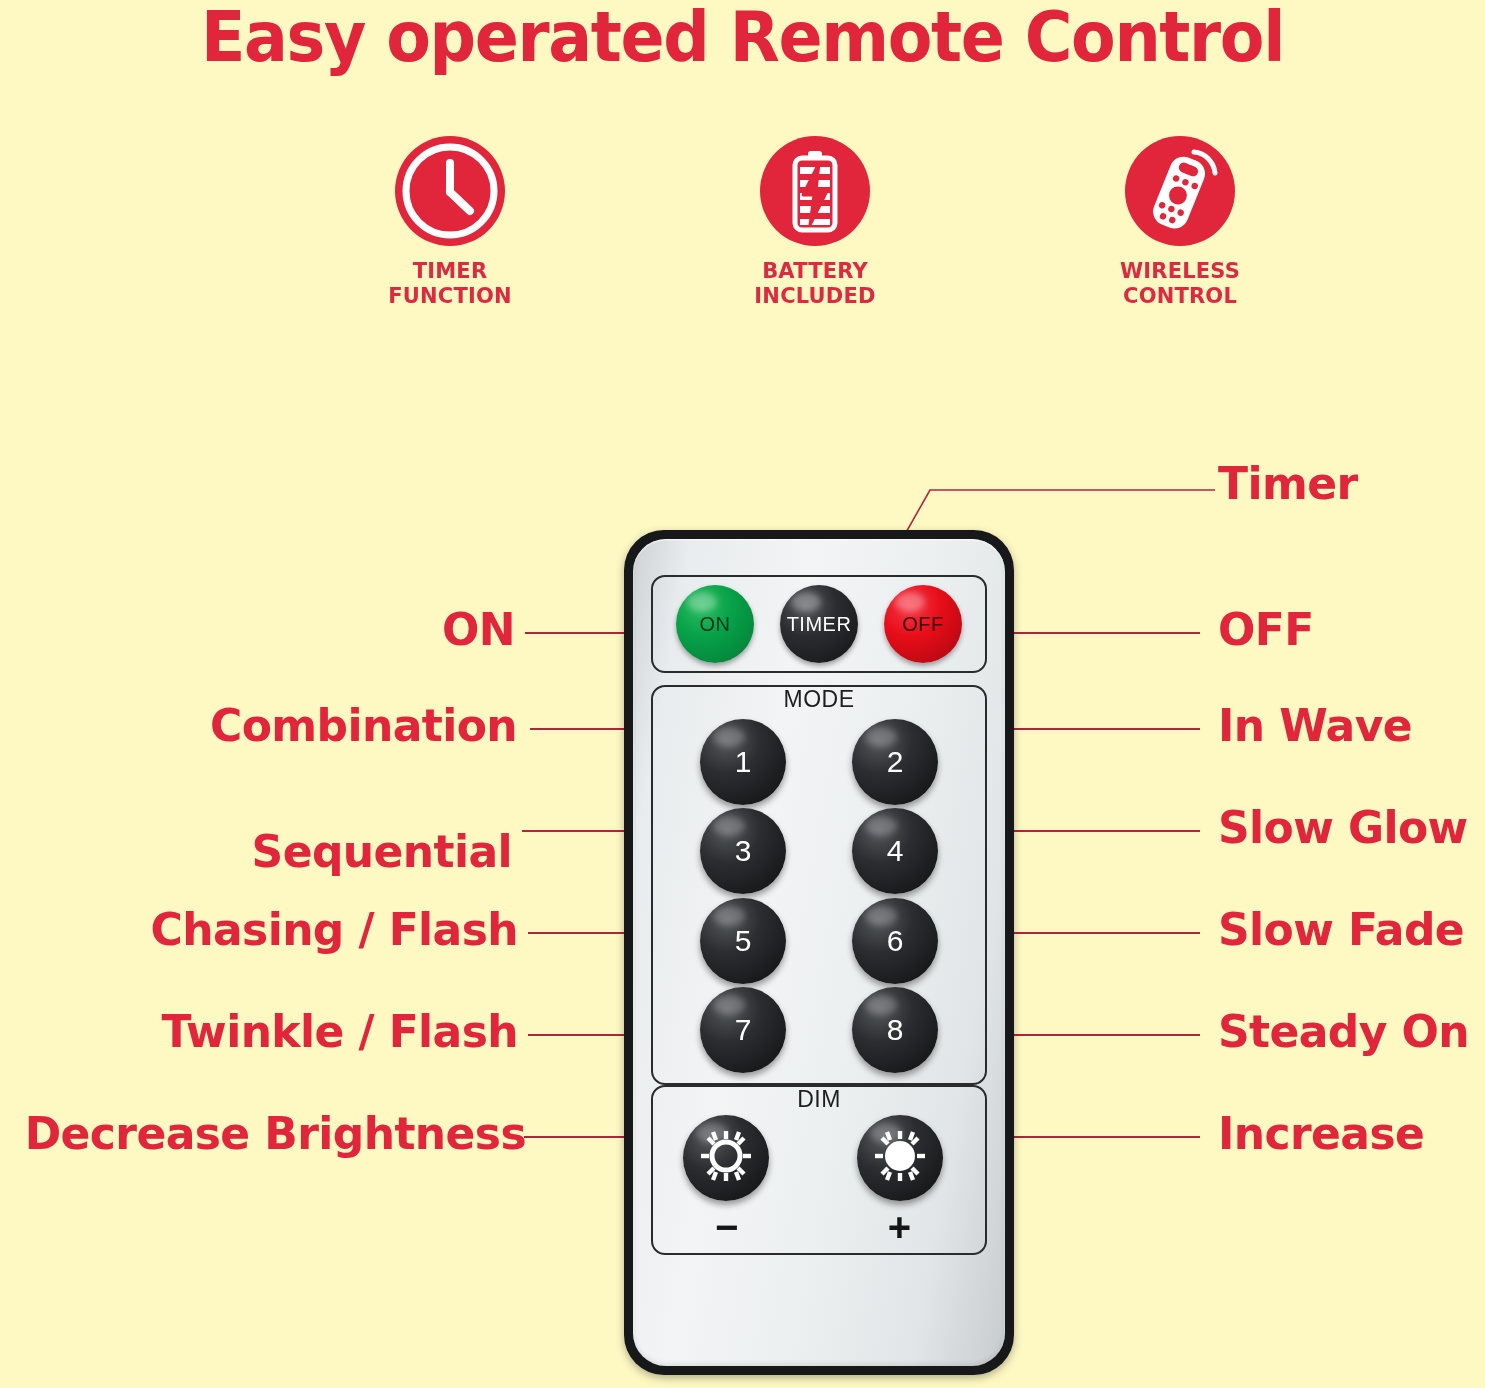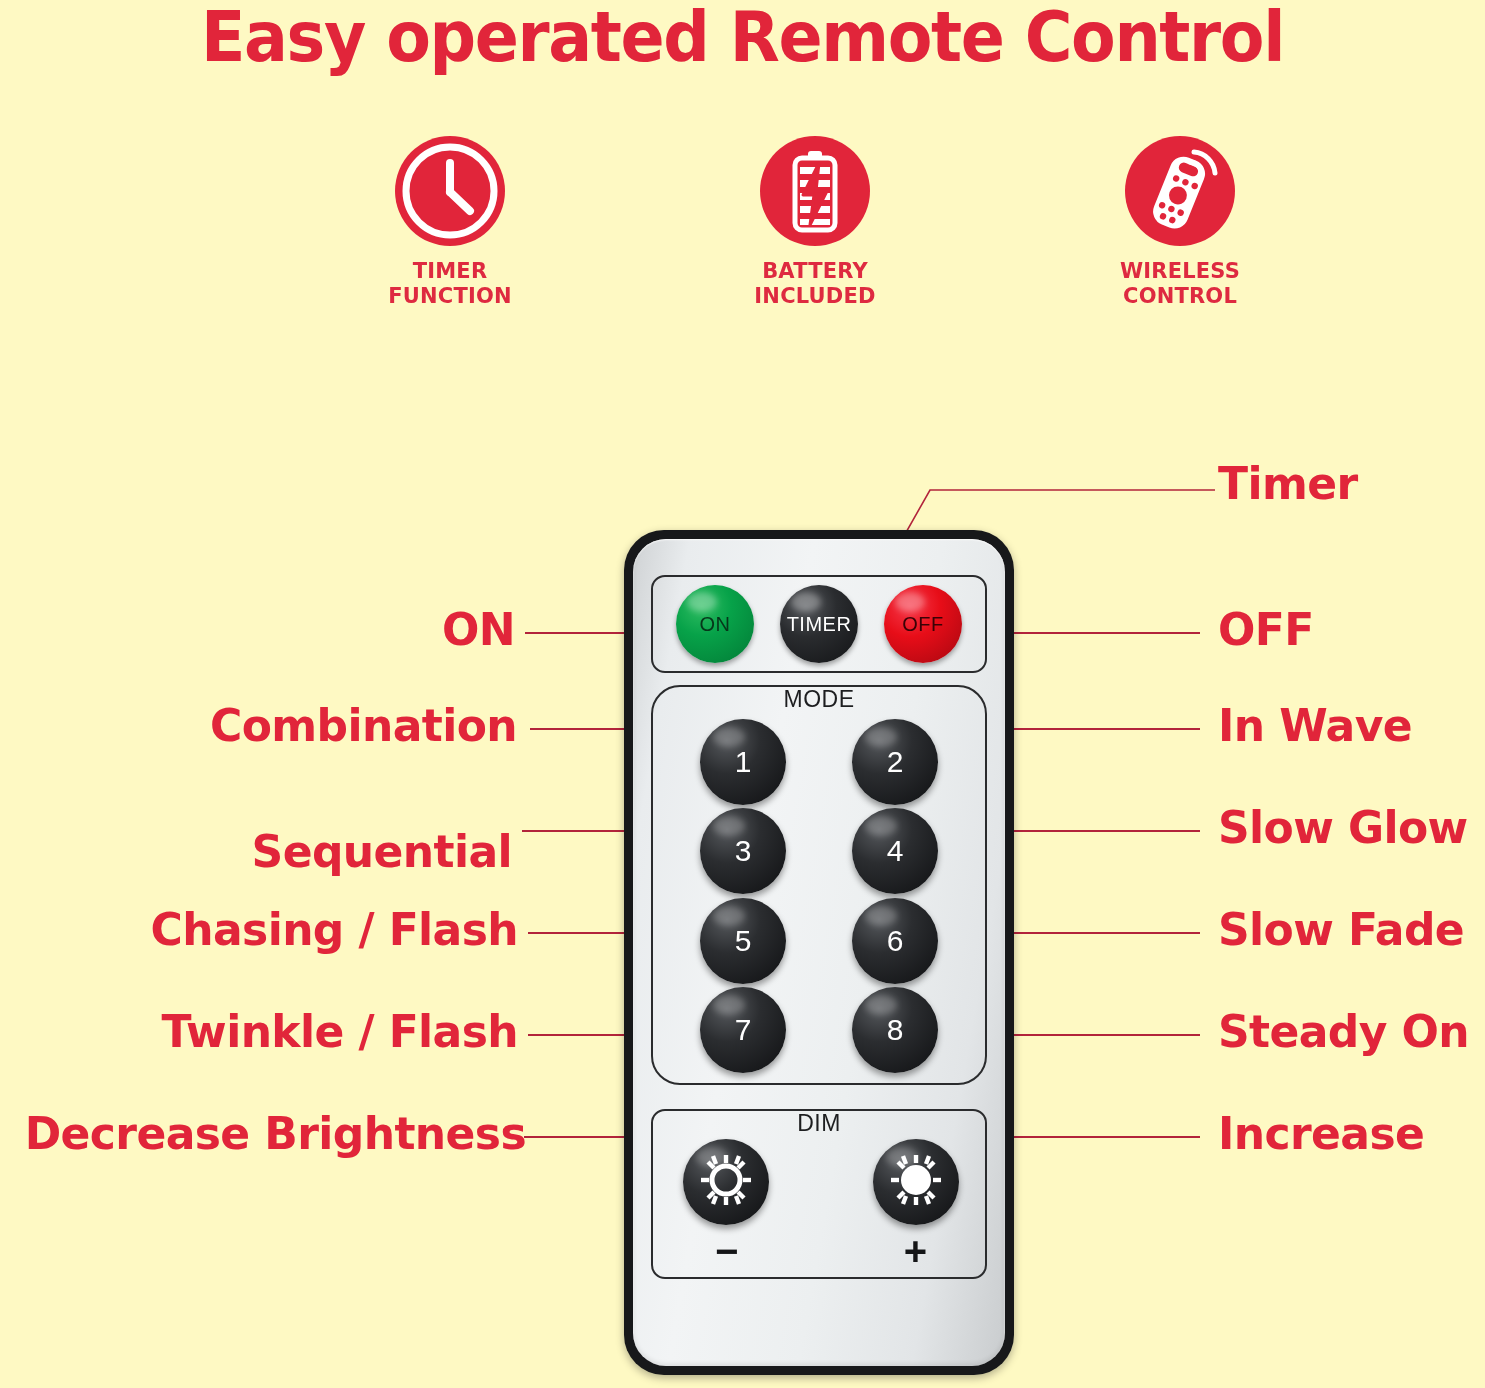--- a/index.html
+++ b/index.html
@@ -169,21 +169,20 @@
   
   #panel-mode {
     margin-top: 12px;
     height: 400px;
     padding: 30px 14px 8px 14px;
     display: grid;
     grid-template-columns: 1fr 1fr;
     grid-template-rows: repeat(4, 1fr);
     justify-items: center;
     align-items: center;
-    border-radius: 29px;
   }
   .mbtn {
     width: 86px;
     height: 86px;
     border-radius: 50%;
     background: radial-gradient(circle at 31% 25%, #56595d 0%, #2b2d30 38%, #0e0f11 100%);
     color: #ffffff;
     display: flex;
     align-items: center;
     justify-content: center;
@@ -198,23 +197,23 @@
     position: absolute;
     top: 8px; left: 13px;
     width: 32px; height: 20px;
     border-radius: 50%;
     background: rgba(255,255,255,0.22);
     filter: blur(3px);
   }
 
   
   #panel-dim {
-    margin-top: 24px;
+    margin-top: 0;
     height: 170px;
-    padding: 28px 12px 0 16px;
+    padding: 28px 28px 0 16px;
     position: relative;
   }
   .dim-row {
     display: flex;
     justify-content: space-between;
     padding: 0 14px;
   }
   .dbtn {
     width: 86px;
     height: 86px;

